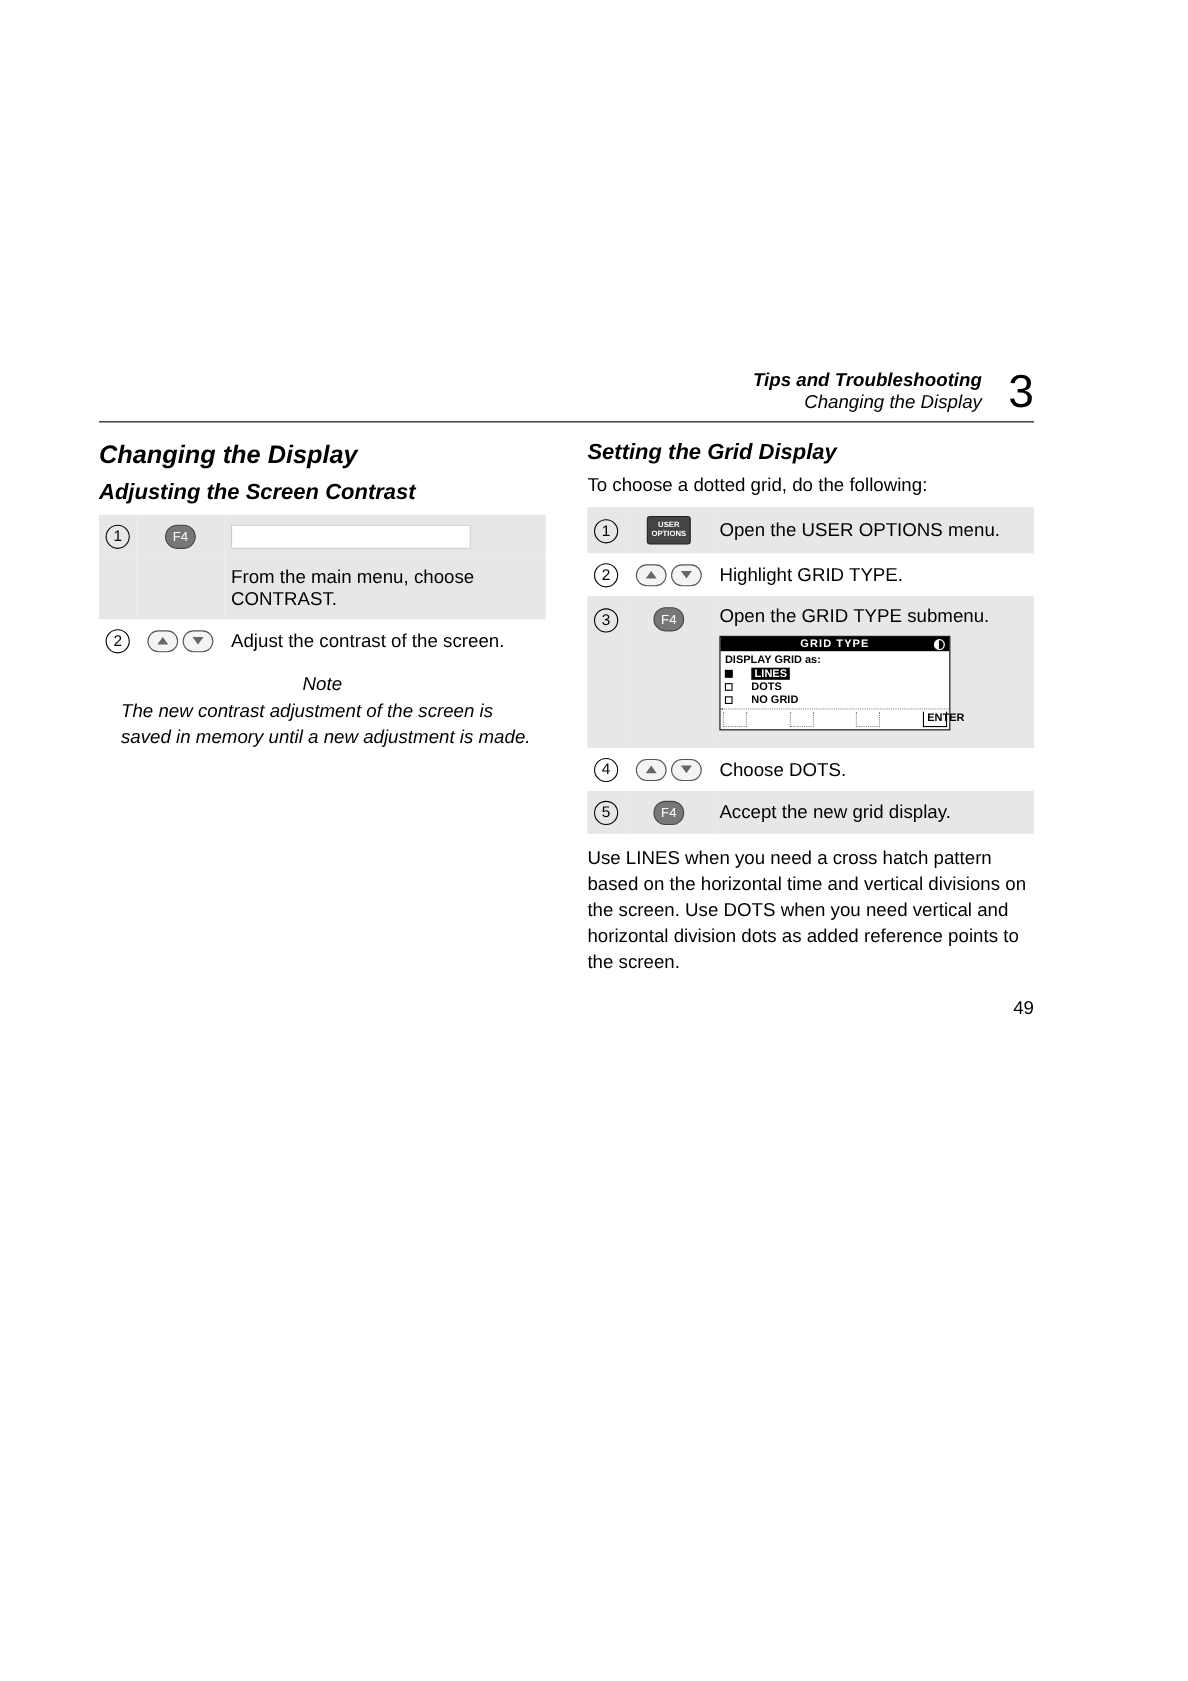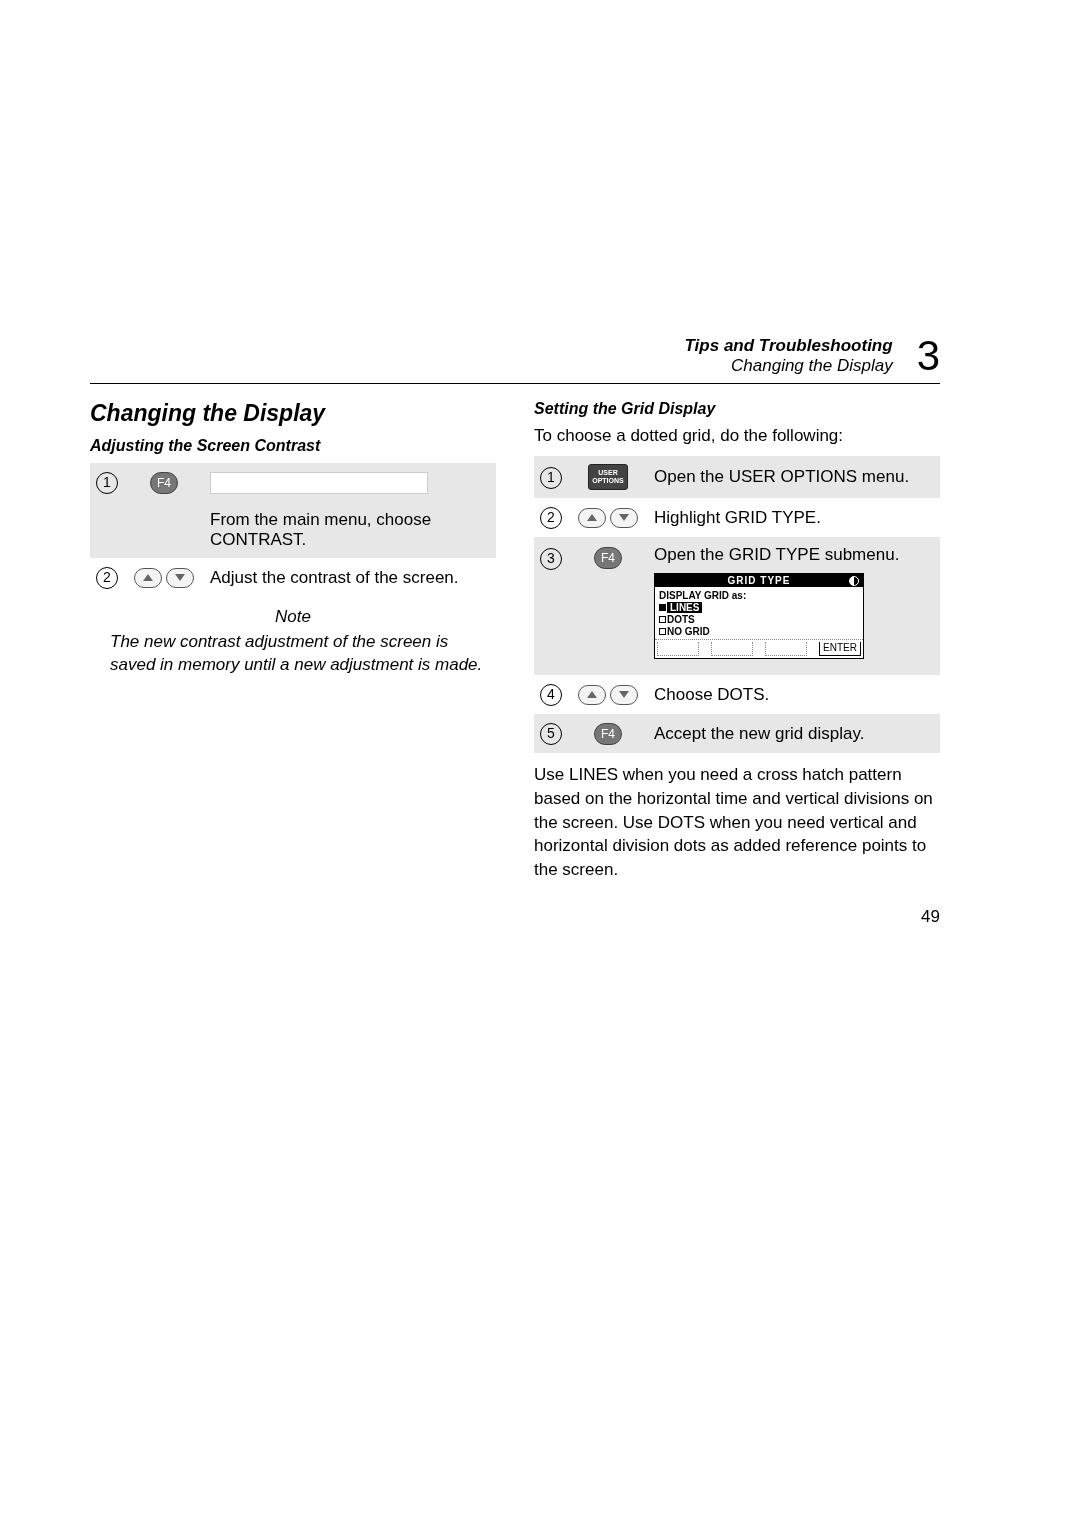--- a/index.html
+++ b/index.html
@@ -31,21 +31,21 @@
   .header-sub { font-style: italic; font-size: 17px; }
   .chapter-num { font-size: 42px; font-weight: 400; line-height: 1; }
   .rule {
     border: none;
     border-top: 1.3px solid #000;
     margin-bottom: 16px;
   }
   .columns { display: flex; gap: 38px; }
   .col { flex: 1 1 0; min-width: 0; }
   .h1 { font-size: 23px; font-weight: bold; font-style: italic; margin-bottom: 10px; }
-  .h2 { font-size: 16px; font-weight: bold; font-style: italic; margin-bottom: 8px; }
+  .h2 { font-size: 20px; font-weight: bold; font-style: italic; margin-bottom: 8px; }
   .intro { margin-bottom: 10px; }
 
   .steps { border-collapse: collapse; width: 100%; }
   .steps td { padding: 8px 6px; vertical-align: middle; }
   .steps tr.shade td { background: #e7e7e7; }
   .step-num {
     font-family: Arial, sans-serif;
     font-size: 18px;
     width: 30px;
   }
@@ -132,30 +132,30 @@
     letter-spacing:1px;
     position:relative;
   }
   .lcd-title .contrast-icon {
     position:absolute; right:4px; top:2px;
     width:10px;height:10px;border-radius:50%;
     background: linear-gradient(90deg,#fff 50%,#000 50%);
     border:1px solid #fff;
   }
   .lcd-body { padding:3px 4px 1px; font-weight:bold; }
-  .lcd-opt { display:flex; align-items:center; gap:1px; margin:1px 0; }
+  .lcd-opt { display:flex; align-items:center; gap:17px; margin:1px 0; }
   .sq { width:7px;height:7px;border:1px solid #000; }
   .sq.filled { background:#000; }
   .opt-label.sel { background:#000;color:#fff;padding:0 3px; }
   .lcd-footer {
     border-top:1px dotted #888;
     display:flex;justify-content: space-between;
     padding:2px 2px;
   }
-  .lcd-tab { border:1px solid #000;border-top:none;padding:0 3px;font-weight:normal;font-size:10px; height:14px; width:42px; text-align:center; }
+  .lcd-tab { border:1px solid #000;border-top:none;padding:0 3px;font-weight:bold;font-size:10px; height:14px; width:22px; text-align:center; }
   .lcd-tab.empty { border:1px dotted #888; border-top:none; }
   .white-bar {
     display:block;
     height:22px;
     background:#fff;
     border:1px solid #ccc;
     width:218px;
   }
 </style>
 </head>

